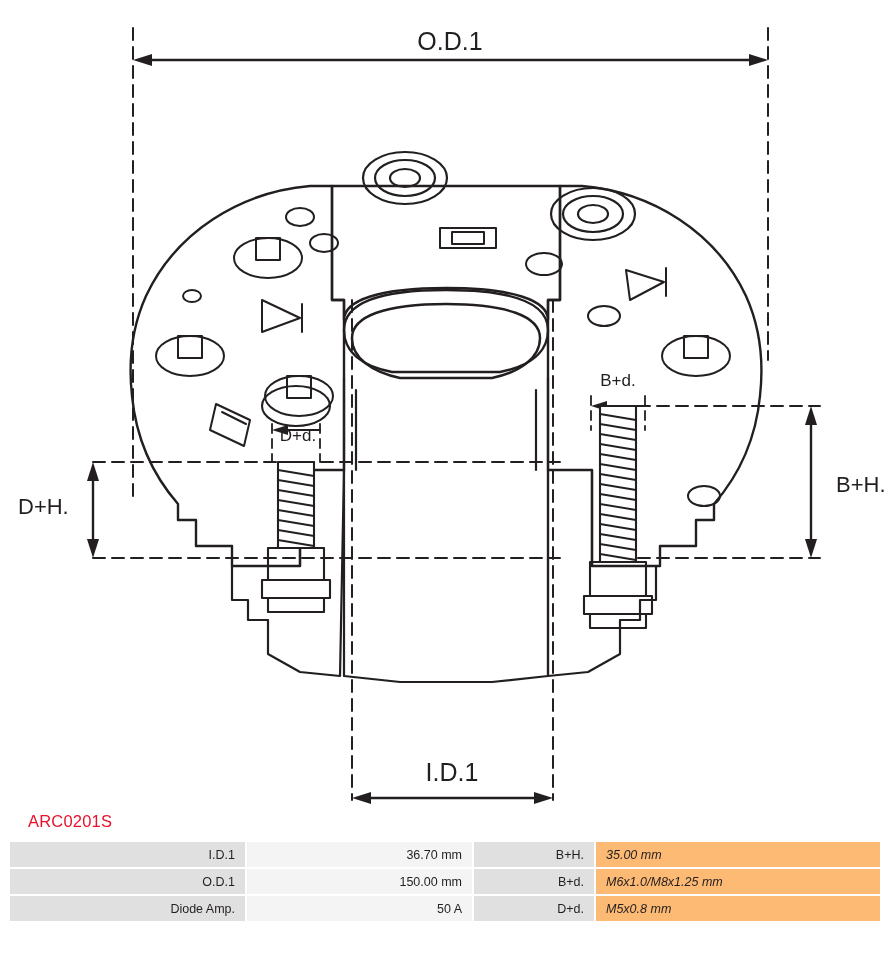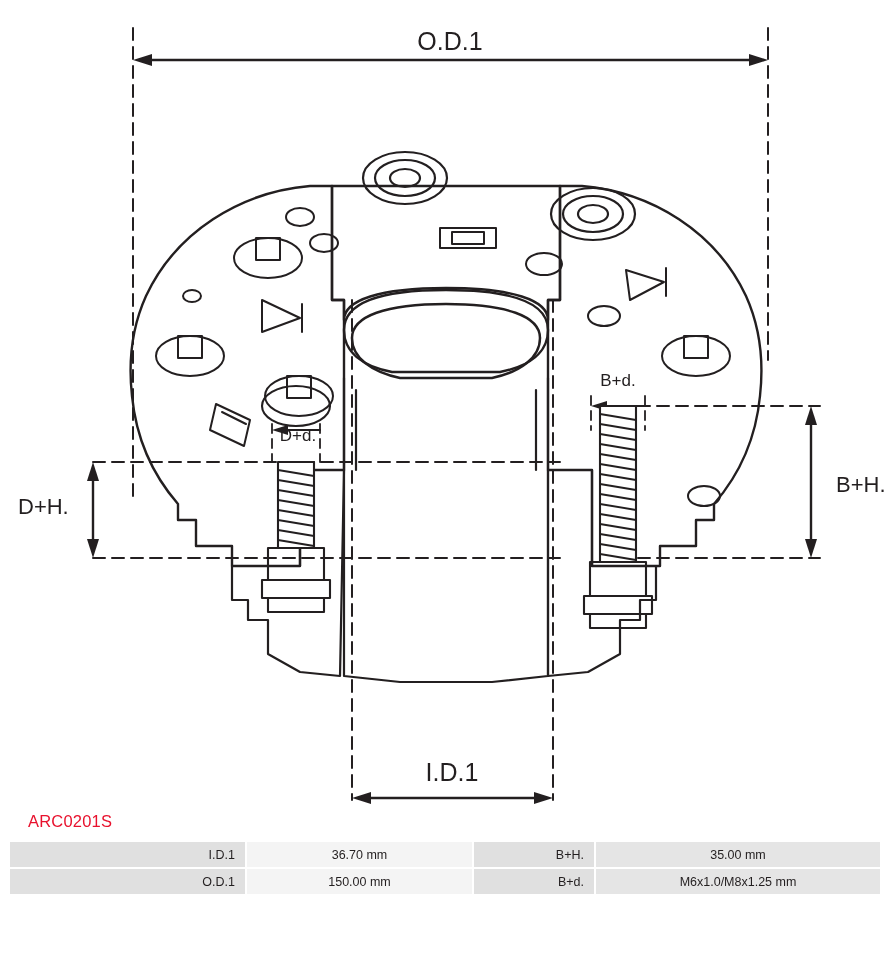--- a/index.html
+++ b/index.html
@@ -40,32 +40,33 @@
     background:#f1f1f1;
     color:#231f20;
     white-space:nowrap;
   }
   #spec-table td.lbl{
     text-align:right;
     width:215px;
     background:#e0e0e0;
   }
   #spec-table td.val{
-    text-align:center;
+    text-align:right;
     width:205px;
     background:#f4f4f4;
   }
   #spec-table td.lbl2{
     text-align:right;
     width:100px;
     background:#e0e0e0;
   }
   #spec-table td.val2{
-    text-align:center;
-    background:#e5e5e5;
+    text-align:left;
+    background:#fdba74;
+    font-style:italic;
   }
   .dim-label{
     font-family:"Liberation Sans", sans-serif;
     fill:#231f20;
   }
 </style>
 </head>
 <body>
 
 <div id="diagram-wrap">
@@ -262,14 +263,20 @@
       <td class="val">36.70 mm</td>
       <td class="lbl2">B+H.</td>
       <td class="val2">35.00 mm</td>
     </tr>
     <tr>
       <td class="lbl">O.D.1</td>
       <td class="val">150.00 mm</td>
       <td class="lbl2">B+d.</td>
       <td class="val2">M6x1.0/M8x1.25 mm</td>
     </tr>
+    <tr>
+      <td class="lbl">Diode Amp.</td>
+      <td class="val">50 A</td>
+      <td class="lbl2">D+d.</td>
+      <td class="val2">M5x0.8 mm</td>
+    </tr>
   </tbody>
 </table>
 
 </body></html>

